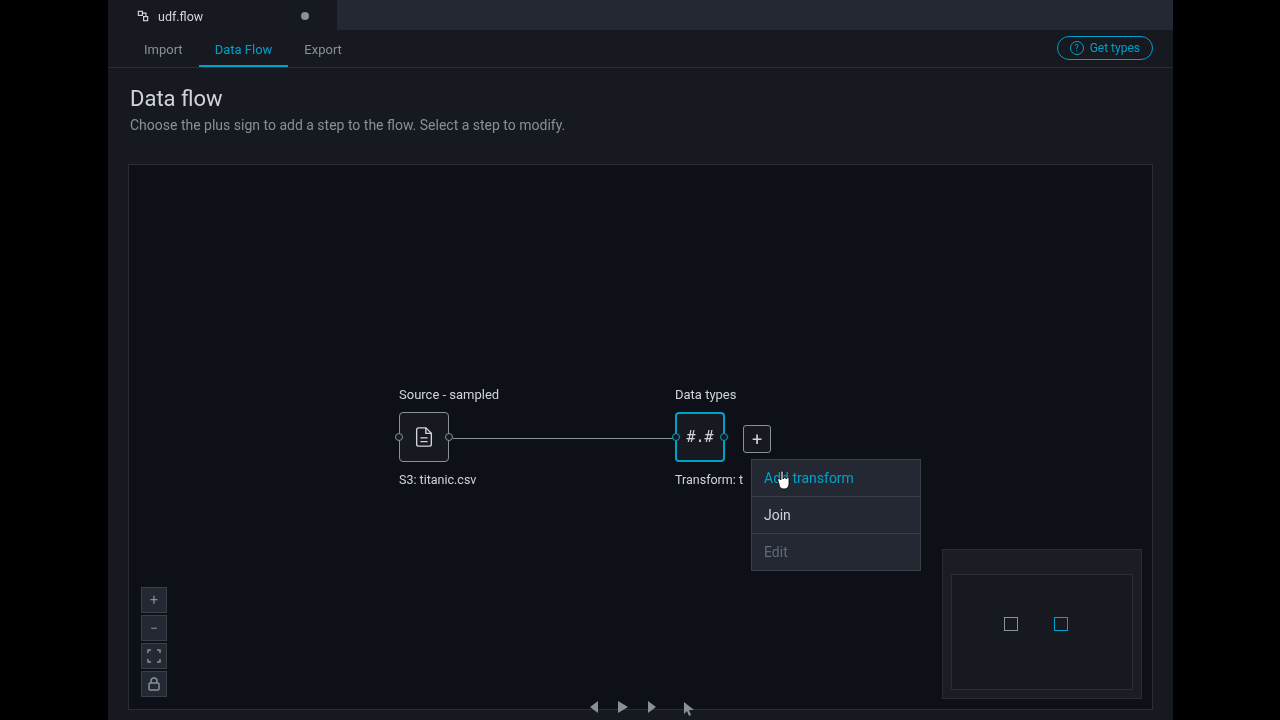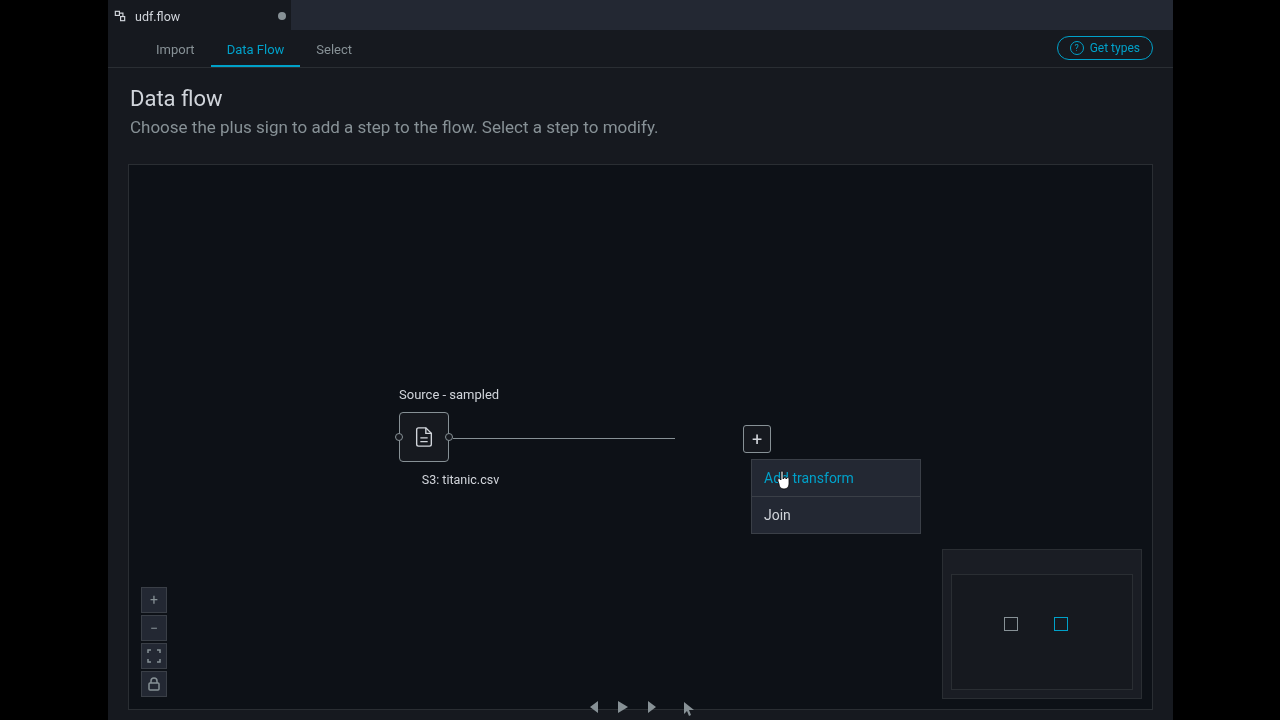--- a/index.html
+++ b/index.html
@@ -2,45 +2,45 @@
 <html><head>
 <meta charset="utf-8">
 <style>
 * { margin: 0; padding: 0; box-sizing: border-box; font-family: -apple-system, BlinkMacSystemFont, "Segoe UI", Roboto, sans-serif; }
 body { background: #000; width: 1280px; height: 720px; overflow: hidden; color: #d1d5db; }
 
 .app-frame { position: absolute; left: 108px; top: 0; width: 1065px; height: 720px; background: #16191f; }
 
 
 .tab-bar { height: 30px; display: flex; align-items: center; background: #232833; }
-.file-tab { height: 30px; padding: 0 5px; display: flex; align-items: center; gap: 8px; background: #16191f; border-top: 2px solid transparent; font-size: 12.5px; color: #d1d5db; }
+.file-tab { height: 30px; padding: 0 28px; display: flex; align-items: center; gap: 8px; background: #16191f; border-top: 2px solid transparent; font-size: 12.5px; color: #d1d5db; }
 .file-tab .dot { width: 8px; height: 8px; border-radius: 50%; background: #879196; margin-left: 90px; }
 .aws-icon { width: 14px; height: 14px; }
 
 
-.nav-tabs { height: 38px; display: flex; align-items: flex-end; padding: 0 32px; border-bottom: 1px solid #2a2e33; position: relative; }
+.nav-tabs { height: 38px; display: flex; align-items: flex-end; padding: 0 20px; border-bottom: 1px solid #2a2e33; position: relative; }
 .nav-tab { padding: 8px 16px; font-size: 13px; color: #879196; cursor: pointer; border-bottom: 2px solid transparent; }
 .nav-tab.active { color: #00a1c9; border-bottom: 2px solid #00a1c9; }
 .help-btn { position: absolute; right: 20px; top: 6px; display: flex; align-items: center; gap: 6px; padding: 4px 12px; border: 1px solid #00a1c9; border-radius: 14px; color: #00a1c9; font-size: 12px; cursor: pointer; }
 .help-icon { width: 14px; height: 14px; border: 1.5px solid #00a1c9; border-radius: 50%; display: flex; align-items: center; justify-content: center; font-size: 9px; }
 
 
 .page-header { padding: 18px 22px 12px; }
 .page-title { font-size: 22px; font-weight: 400; color: #d1d5db; margin-bottom: 6px; }
-.page-subtitle { font-size: 17px; color: #879196; }
+.page-subtitle { font-size: 14px; color: #879196; }
 
 
 .canvas { position: absolute; left: 20px; right: 20px; top: 164px; bottom: 10px; background: #0d1117; border: 1px solid #2a2e33; }
 
 
 .node { position: absolute; }
 .node-label { font-size: 13px; color: #d1d5db; margin-bottom: 10px; }
 .node-box { width: 50px; height: 50px; border: 1px solid #879196; border-radius: 4px; display: flex; align-items: center; justify-content: center; background: #16191f; position: relative; }
 .node-box.selected { border: 2px solid #00a1c9; }
-.node-caption { font-size: 12.5px; color: #d1d5db; margin-top: 10px; text-align: right; }
+.node-caption { font-size: 12.5px; color: #d1d5db; margin-top: 10px; }
 .port { position: absolute; width: 8px; height: 8px; border: 1px solid #879196; border-radius: 50%; background: #16191f; top: 50%; transform: translateY(-50%); }
 .port.left { left: -5px; }
 .port.right { right: -5px; }
 .port.selected { border-color: #00a1c9; }
 
 .edge { position: absolute; height: 1px; background: #879196; }
 
 .plus-btn { position: absolute; width: 28px; height: 28px; border: 1px solid #879196; border-radius: 3px; display: flex; align-items: center; justify-content: center; color: #d1d5db; font-size: 18px; cursor: pointer; background: #16191f; }
 
 
@@ -82,21 +82,21 @@
         <path d="M11 7h6v6"></path>
       </svg>
       <span>udf.flow</span>
       <span class="dot"></span>
     </div>
   </div>
 
   <div class="nav-tabs">
     <div class="nav-tab">Import</div>
     <div class="nav-tab active">Data Flow</div>
-    <div class="nav-tab">Select</div>
+    <div class="nav-tab">Export</div>
     <div class="help-btn">
       <span class="help-icon">?</span>
       <span>Get types</span>
     </div>
   </div>
 
   <div class="page-header">
     <div class="page-title">Data flow</div>
     <div class="page-subtitle">Choose the plus sign to add a step to the flow. Select a step to modify.</div>
   </div>
@@ -112,26 +112,36 @@
             <path d="M8 13h8M8 17h8"></path>
         </svg>
         <span class="port left"></span>
         <span class="port right"></span>
       </div>
       <div class="node-caption">S3: titanic.csv</div>
     </div>
 
     <div class="edge" style="left: 324px; top: 273px; width: 222px;"></div>
 
+    <div class="node" style="left: 546px; top: 222px;">
+      <div class="node-label">Data types</div>
+      <div class="node-box selected">
+        <span class="hash-text">#.#</span>
+        <span class="port left selected"></span>
+        <span class="port right selected"></span>
+      </div>
+      <div class="node-caption">Transform: t</div>
+    </div>
 
     <div class="plus-btn" style="left: 614px; top: 260px;">+</div>
 
     <div class="context-menu" style="left: 622px; top: 294px;">
       <div class="menu-item hover">Add transform</div>
       <div class="menu-item">Join</div>
+      <div class="menu-item disabled">Edit</div>
     </div>
 
     <svg class="cursor-overlay" style="left: 647px; top: 305px;" width="16" height="20" viewBox="0 0 16 20">
       <path d="M6 1c1 0 1 1 1 2v6l1-1c1-1 2 0 2 1l1-1c1-1 2 0 2 1v5c0 3-2 5-5 5s-5-2-5-5l-1-3c-1-2 1-3 2-2l1 1V3c0-1 0-2 1-2z" fill="#fff" stroke="#000" stroke-width="0.8"></path>
     </svg>
 
     <div class="minimap">
       <div class="minimap-inner">
         <div class="mini-box" style="left: 52px; top: 42px;"></div>
         <div class="mini-box sel" style="left: 102px; top: 42px;"></div>

